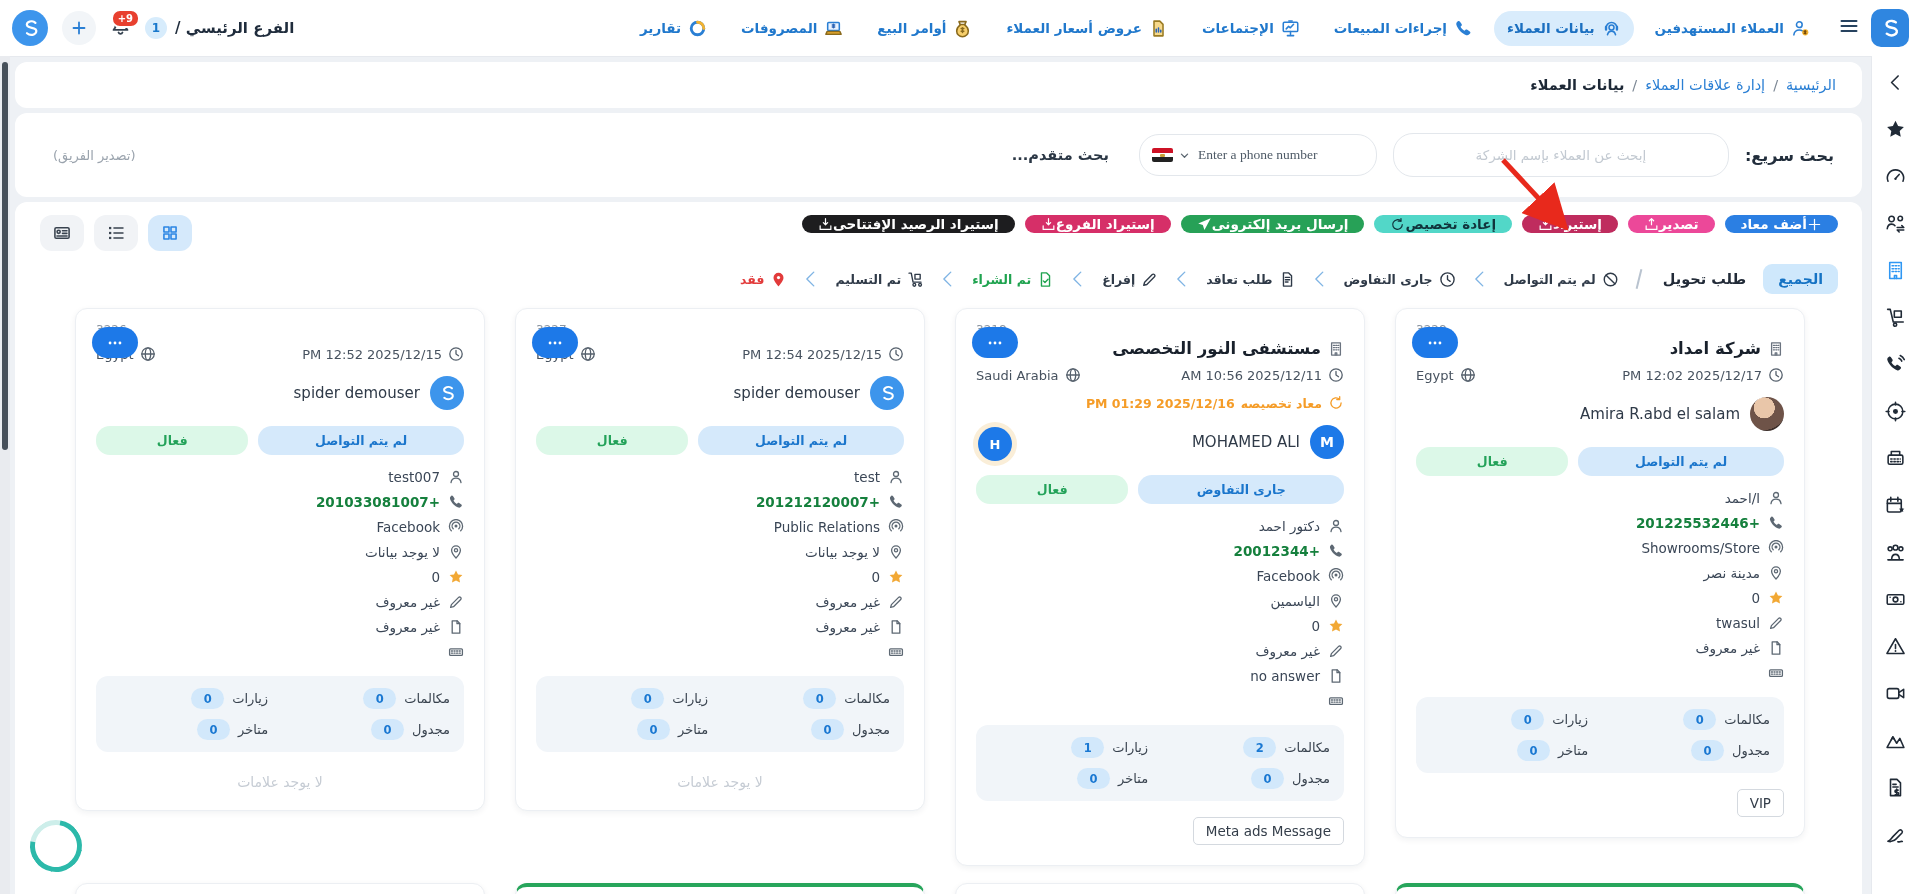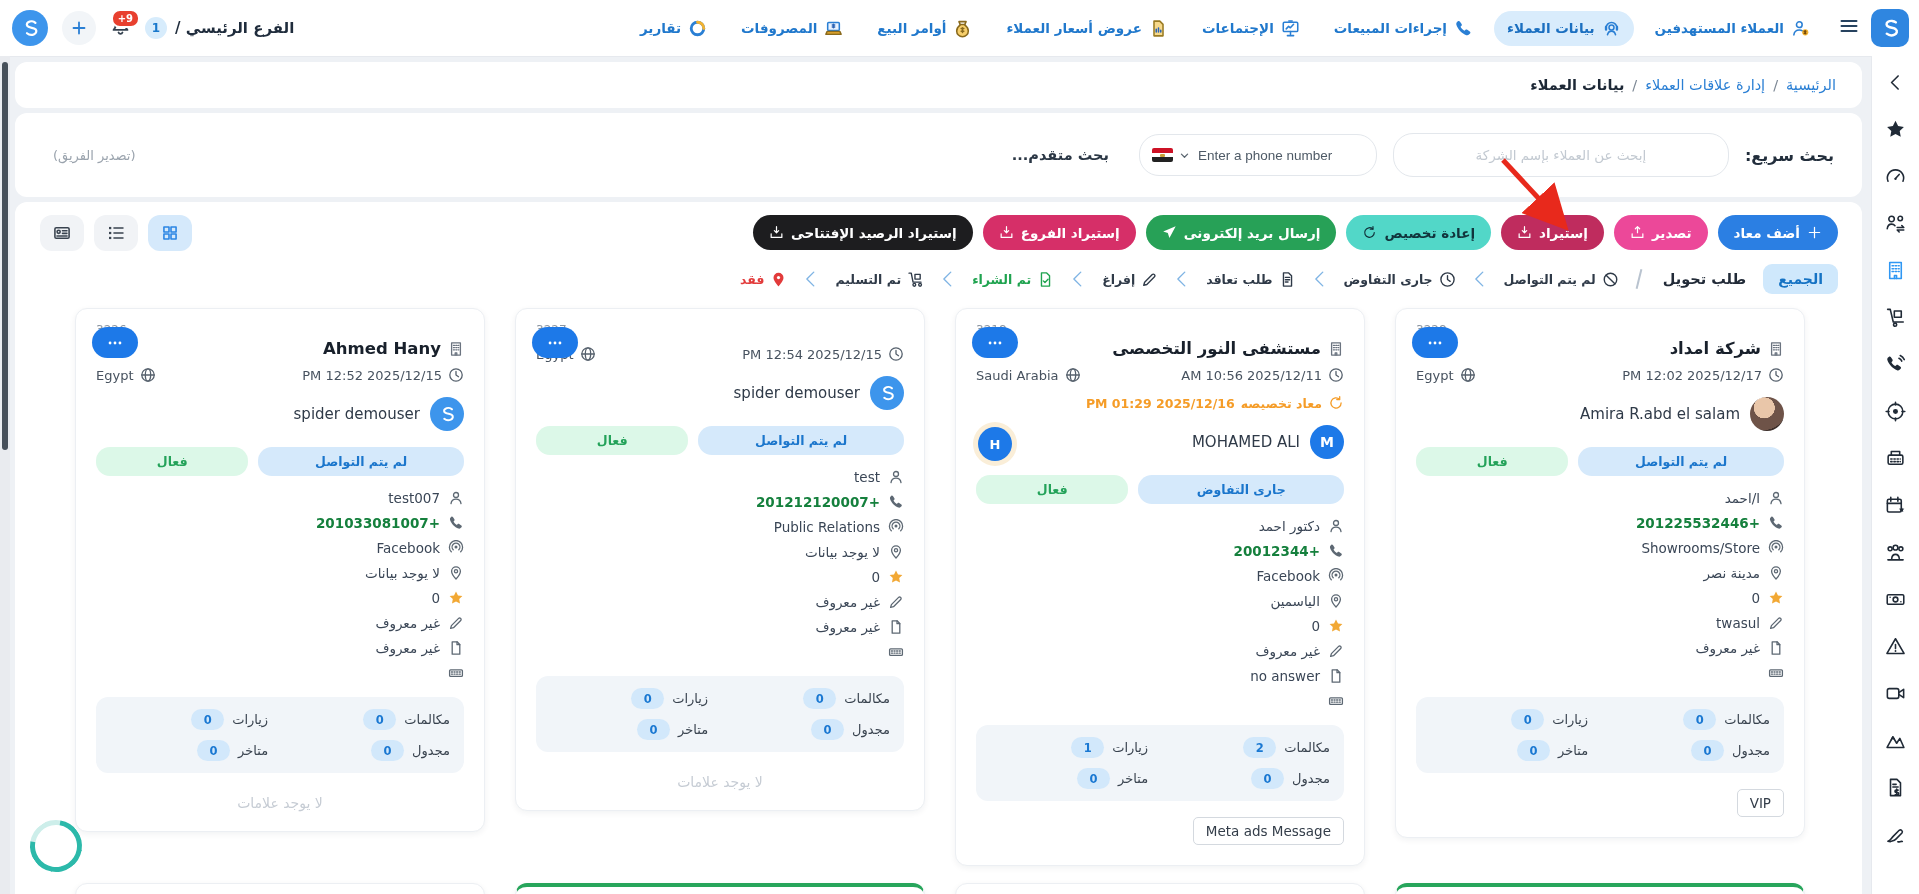--- a/index.html
+++ b/index.html
@@ -52,29 +52,29 @@
   .phone-box{width:212px;height:40px;border:1px solid #e3e7ec;border-radius:20px;display:flex;direction:ltr;
              align-items:center;padding:0 12px;gap:6px;background:#fff;}
   .flag{width:21px;height:14px;border-radius:2px;overflow:hidden;display:flex;flex-direction:column;flex:none;}
   .flag i{flex:1;}
   .flag .f-red{background:#cd1125;}
   .flag .f-white{background:#fff;position:relative;}
   .flag .f-white::after{content:"";position:absolute;left:8px;top:1px;width:5px;height:3px;background:#c8a038;border-radius:1px;}
   .flag .f-black{background:#222;}
   .caret-down{color:#5b6670;}
   .caret-down svg{width:11px;height:11px;}
-  .phone-input{border:none;outline:none;flex:1;min-width:0;font-size:13.5px;color:#4a5563;font-family:Liberation Sans, sans-serif;}
+  .phone-input{border:none;outline:none;flex:1;min-width:0;font-size:13.5px;color:#4a5563;font-family:Liberation Serif, serif;}
   .phone-input::placeholder{color:#4e5a66;}
   .advanced{display:flex;align-items:center;gap:8px;color:#2b3745;font-size:14.5px;font-weight:600;cursor:pointer;margin-right:14px;}
   .team-records{position:absolute;left:38px;top:50%;transform:translateY(-50%);color:#9aa3ad;font-size:13px;}
   .main-surface{top:202px;bottom:0;border-radius:12px 12px 0 0;}
 
   
   .toolbar{position:absolute;top:215px;right:81px;display:flex;gap:10px;z-index:3;}
-  .tbtn{height:35px;border:none;border-radius:18px;padding:0 16px;display:flex;align-items:center;gap:7px;
+  .tbtn{height:18px;border:none;border-radius:18px;padding:0 16px;display:flex;align-items:center;
         font-size:13.5px;font-weight:700;cursor:pointer;font-family:inherit;white-space:nowrap;}
   .tbtn .ic svg{width:15px;height:15px;}
   .views{position:absolute;top:215px;left:40px;display:flex;direction:ltr;flex-direction:row-reverse;gap:10px;z-index:3;}
   .vbtn{width:44px;height:36px;border:none;border-radius:12px;background:#f1f3f6;color:#39434f;display:flex;
         align-items:center;justify-content:center;cursor:pointer;}
   .vbtn svg{width:18px;height:18px;}
   .vbtn.active{background:#d5e9fb;color:#2b85e4;}
 
   
   .pipeline{position:absolute;top:264px;right:81px;left:60px;display:flex;align-items:center;gap:13px;z-index:3;}
@@ -900,30 +900,20 @@
         <div class="card-id">3226</div>
         <button class="dots-btn">
           <span class="ic">
             <svg viewBox="0 0 16 16" fill="none" stroke="currentColor" stroke-width="1.3" stroke-linecap="round" stroke-linejoin="round" aria-hidden="true">
               <circle cx="3.6" cy="8" r="1.25" fill="#fff" stroke="none"></circle>
               <circle cx="8" cy="8" r="1.25" fill="#fff" stroke="none"></circle>
               <circle cx="12.4" cy="8" r="1.25" fill="#fff" stroke="none"></circle>
             </svg>
           </span>
         </button>
-        <div class="card-title">
-          <span class="ic">
-            <svg viewBox="0 0 16 16" fill="none" stroke="currentColor" stroke-width="1.3" stroke-linecap="round" stroke-linejoin="round" aria-hidden="true">
-              <rect x="3.6" y="1.9" width="8.8" height="12.2"></rect>
-              <path stroke-dasharray="1.1 1.3" d="M5.4 4.4h5.4M5.4 6.6h5.4M5.4 8.8h5.4"></path>
-              <path d="M7.2 14.1v-2.3h1.6v2.3"></path>
-            </svg>
-          </span>
-          <span>Ahmed Hany</span>
-        </div>
         <div class="meta-row">
           <span class="meta">
             <span class="ic">
               <svg viewBox="0 0 16 16" fill="none" stroke="currentColor" stroke-width="1.3" stroke-linecap="round" stroke-linejoin="round" aria-hidden="true">
                 <circle cx="8" cy="8" r="6.2"></circle>
                 <path d="M8 4.4V8l2.5 1.7"></path>
               </svg>
             </span>
             <span dir="ltr">PM 12:52 2025/12/15</span>
           </span>

